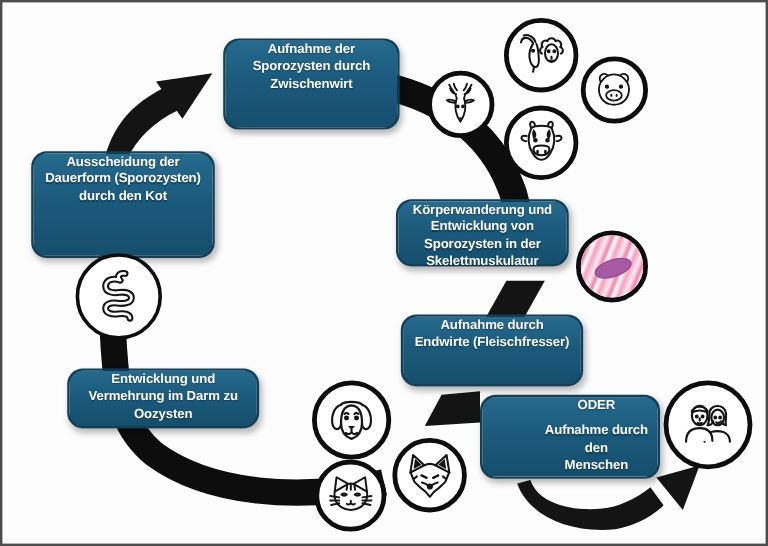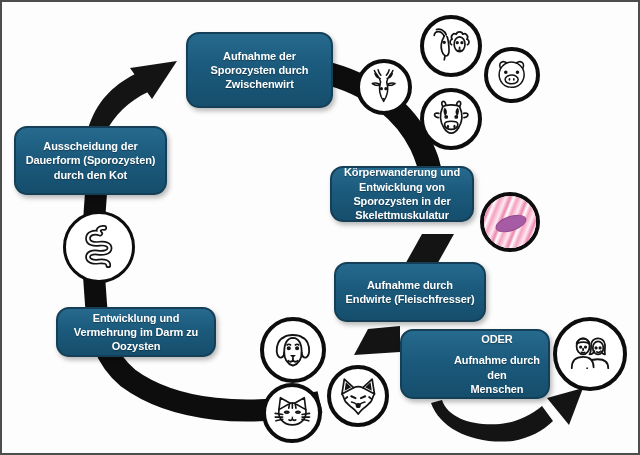--- a/index.html
+++ b/index.html
@@ -6,21 +6,21 @@
   #canvas{
     position:relative;width:640px;height:455px;box-sizing:border-box;
     border:2px solid #4d4d4d;background:#fdfdfd;overflow:hidden;
     font-family:"Liberation Sans",sans-serif;
   }
   #arrows{position:absolute;left:0;top:0;z-index:1;}
   .tbox{
     position:absolute;z-index:2;border-radius:13px;
     background:linear-gradient(180deg,#266a8e 0%,#1b5a7c 45%,#164e6d 100%);
     border:2px solid #143f57;box-sizing:border-box;
-    display:flex;flex-direction:column;align-items:center;justify-content:center;
+    display:flex;flex-direction:column;align-items:center;
     box-shadow:2px 3px 5px rgba(0,0,0,.28);
     color:#fff;font-weight:bold;font-size:11px;line-height:1.3;
     text-align:center;letter-spacing:-0.1px;
     text-shadow:0 1px 1px rgba(0,0,0,.35);
   }
   .tbox .lbl{white-space:pre-line;padding:0 3px;}
   .tbox .ttl{white-space:pre-line;margin-bottom:7px;}
   .icircle{
     position:absolute;z-index:3;background:#fff;border:4px solid #0d0d0d;
     border-radius:50%;box-sizing:border-box;display:flex;align-items:center;
@@ -31,21 +31,21 @@
   #c-goat{left:418px;top:13px;width:62px;height:62px;}
   #c-pig{left:482px;top:45px;width:56px;height:56px;}
   #c-cow{left:418px;top:86px;width:62px;height:62px;}
   #c-muscle{left:478px;top:190px;width:60px;height:60px;}
   #c-dog{left:258px;top:315px;width:66px;height:66px;}
   #c-fox{left:325px;top:363px;width:62px;height:62px;}
   #c-cat{left:260px;top:381px;width:60px;height:60px;}
   #c-humans{left:551px;top:315px;width:74px;height:74px;}
   #c-gut{left:61px;top:209px;width:72px;height:72px;border-width:3px;}
   #b-top{left:184px;top:30px;width:147px;height:76px;}
-  #b-left{left:12px;top:124px;width:153px;height:69px;}
+  #b-left{left:24px;top:124px;width:153px;height:89px;}
   #b-koerper{left:328px;top:164px;width:144px;height:56px;}
   #b-endwirte{left:332px;top:260px;width:152px;height:60px;}
   #b-oder{left:398px;top:327px;width:150px;height:70px;padding-left:44px;}
   #b-darm{left:54px;top:305px;width:160px;height:50px;}
   .tissue{
     position:relative;width:100%;height:100%;
     background:repeating-linear-gradient(112deg,
       #f6a3c0 0px,#fde9f1 5px,#ee85ad 9px,#ffffff 12px,#f3a0be 16px);
   }
   .sarcocyst{

